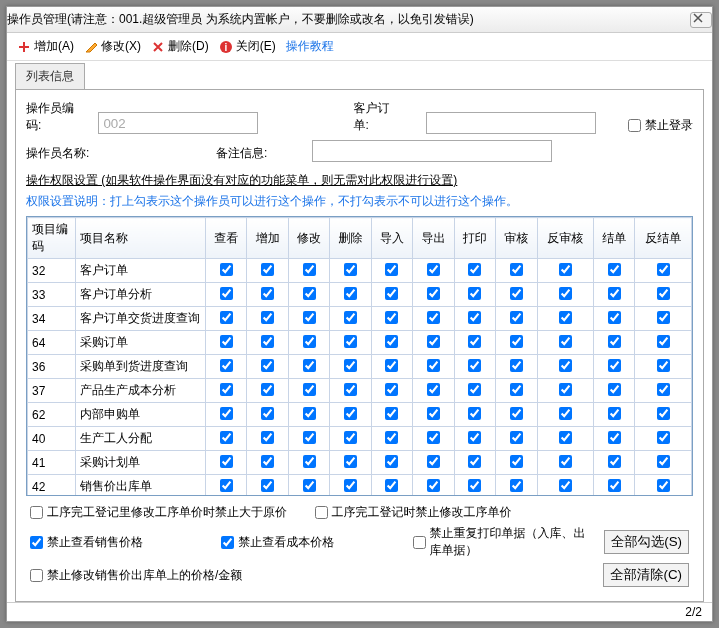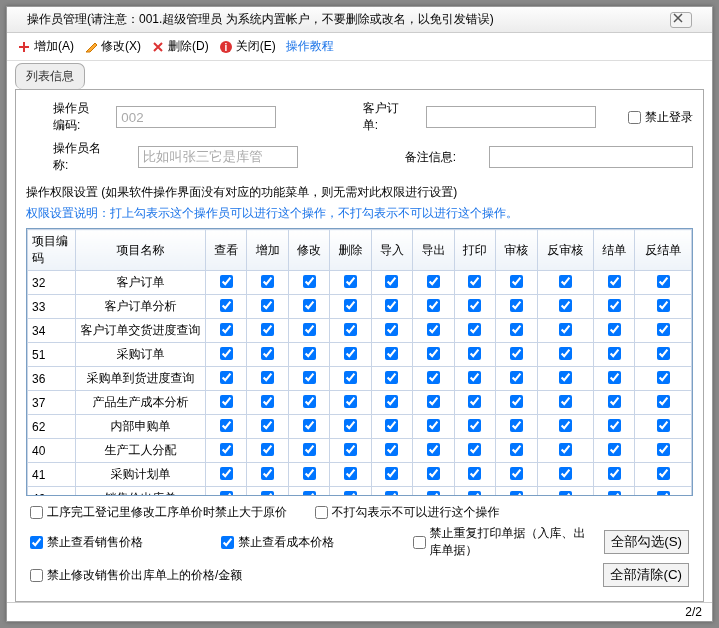--- a/index.html
+++ b/index.html
@@ -1,40 +1,40 @@
 <!DOCTYPE html>
 <html><head>
 <meta charset="utf-8">
 <style>
 *{box-sizing:border-box;margin:0;padding:0;}
 body{font-family:"Microsoft YaHei",SimSun,sans-serif;font-size:12px;background:#888;width:719px;height:628px;overflow:hidden;}
 .window{background:#fff;border:1px solid #999;margin:6px;height:616px;display:flex;flex-direction:column;box-shadow:0 0 4px rgba(0,0,0,0.3);}
-.titlebar{background:linear-gradient(#fdfdfd,#ececec);padding:4px 20px;display:flex;align-items:center;border-bottom:1px solid #ccc;}
+.titlebar{background:linear-gradient(#fdfdfd,#ececec);padding:4px 0;display:flex;align-items:center;border-bottom:1px solid #ccc;}
 .titlebar-text{flex:1;font-size:12px;}
 .close-btn{width:22px;height:16px;border:1px solid #aaa;border-radius:3px;text-align:center;line-height:13px;font-size:11px;background:#f4f4f4;cursor:pointer;}
 .toolbar{padding:5px 10px;display:flex;align-items:center;gap:10px;border-bottom:1px solid #ddd;}
 .tool-btn{display:flex;align-items:center;gap:3px;cursor:pointer;}
 .icon{width:14px;height:14px;display:inline-block;}
 .tutorial-link{color:#1a73e8;cursor:pointer;}
 .tabs{display:flex;padding:0 8px;margin-top:2px;}
 .tab{padding:4px 10px;border:1px solid #aaa;border-bottom:none;background:#eee;cursor:pointer;}
 .tab.active{background:#fff;color:#000;}
-.tab:not(.active){color:#333;border-radius:7px;}
+.tab:not(.active){color:#333;}
 .content{border:1px solid #aaa;margin:0 8px;padding:10px;flex:1;display:flex;flex-direction:column;overflow:hidden;}
-.form-row{display:flex;align-items:center;margin-bottom:6px;gap:24px;margin-left:27px;}
+.form-row{display:flex;align-items:flex-end;margin-bottom:6px;gap:24px;}
 .form-label{width:72px;text-align:left;}
 .text-input{height:22px;border:1px solid #aaa;background:#fff;padding:0 4px;color:#aaa;}
-.section-label{margin:4px 0;}
+.section-label{margin:4px 0;text-decoration:underline;}
 .help-text{color:#1a73e8;margin-bottom:6px;}
 .grid-wrap{border:1px solid #7a9fc4;flex:1;overflow:auto;}
 table{border-collapse:collapse;width:100%;font-size:12px;}
 th,td{border:1px solid #c8d4e6;padding:3px 4px;text-align:center;background:#fff;}
 th{background:linear-gradient(#fff,#eef3f9);font-weight:normal;}
 td.code,th.code{text-align:left;width:48px;}
-td.name,th.name{text-align:center;width:130px;}
+td.name,th.name{text-align:left;width:130px;}
 input[type=checkbox]{cursor:pointer;}
 .bottom{padding:8px 4px 0 4px;}
 .bottom-row{display:flex;align-items:center;margin-bottom:4px;gap:8px;}
 .chk-item{display:flex;align-items:center;gap:4px;flex:1;}
 .btn{border:1px solid #999;background:#f3f3f3;padding:2px 6px;cursor:pointer;white-space:nowrap;}
 .statusbar{padding:2px 10px;text-align:right;border-top:1px solid #ccc;}
 svg{display:block;}
 </style>
 </head>
 <body>
@@ -100,21 +100,20 @@
       <span class="form-label">客户订单:</span>
       <input class="text-input" style="width: 170px;">
       <span class="chk-item" style="flex:0 0 auto;margin-left:8px">
         <input type="checkbox" style="">
         <span>禁止登录</span>
       </span>
     </div>
 
     <div class="form-row">
       <span class="form-label">操作员名称:</span>
-      <input class="text-input" style="width: 160px;" value="比如叫张三它是库管">
       <span style="width:70px"></span>
       <span class="form-label">备注信息:</span>
       <input class="text-input" style="width: 240px;">
     </div>
 
     <div class="section-label">操作权限设置 (如果软件操作界面没有对应的功能菜单，则无需对此权限进行设置)</div>
     <div class="help-text">权限设置说明：打上勾表示这个操作员可以进行这个操作，不打勾表示不可以进行这个操作。</div>
 
     <div class="grid-wrap">
       <table>
@@ -175,21 +174,21 @@
               <td><input type="checkbox" checked="" style=""></td>
               <td><input type="checkbox" checked="" style=""></td>
               <td><input type="checkbox" checked="" style=""></td>
               <td><input type="checkbox" checked="" style=""></td>
               <td><input type="checkbox" checked="" style=""></td>
               <td><input type="checkbox" checked="" style=""></td>
               <td><input type="checkbox" checked="" style=""></td>
               <td><input type="checkbox" checked="" style=""></td>
             </tr>
             <tr>
-              <td class="code">51</td>
+              <td class="code">64</td>
               <td class="name">采购订单</td>
               <td><input type="checkbox" checked="" style=""></td>
               <td><input type="checkbox" checked="" style=""></td>
               <td><input type="checkbox" checked="" style=""></td>
               <td><input type="checkbox" checked="" style=""></td>
               <td><input type="checkbox" checked="" style=""></td>
               <td><input type="checkbox" checked="" style=""></td>
               <td><input type="checkbox" checked="" style=""></td>
               <td><input type="checkbox" checked="" style=""></td>
               <td><input type="checkbox" checked="" style=""></td>
@@ -306,21 +305,21 @@
     </div>
 
     <div class="bottom">
       <div class="bottom-row">
         <span class="chk-item">
             <input type="checkbox" style="">
             <span>工序完工登记里修改工序单价时禁止大于原价</span>
           </span>
         <span class="chk-item">
             <input type="checkbox" style="">
-            <span>不打勾表示不可以进行这个操作</span>
+            <span>工序完工登记时禁止修改工序单价</span>
           </span>
         <span style="width:90px"></span>
       </div>
       <div class="bottom-row">
         <span class="chk-item">
             <input type="checkbox" checked="" style="">
             <span>禁止查看销售价格</span>
           </span>
         <span class="chk-item">
             <input type="checkbox" checked="" style="">

